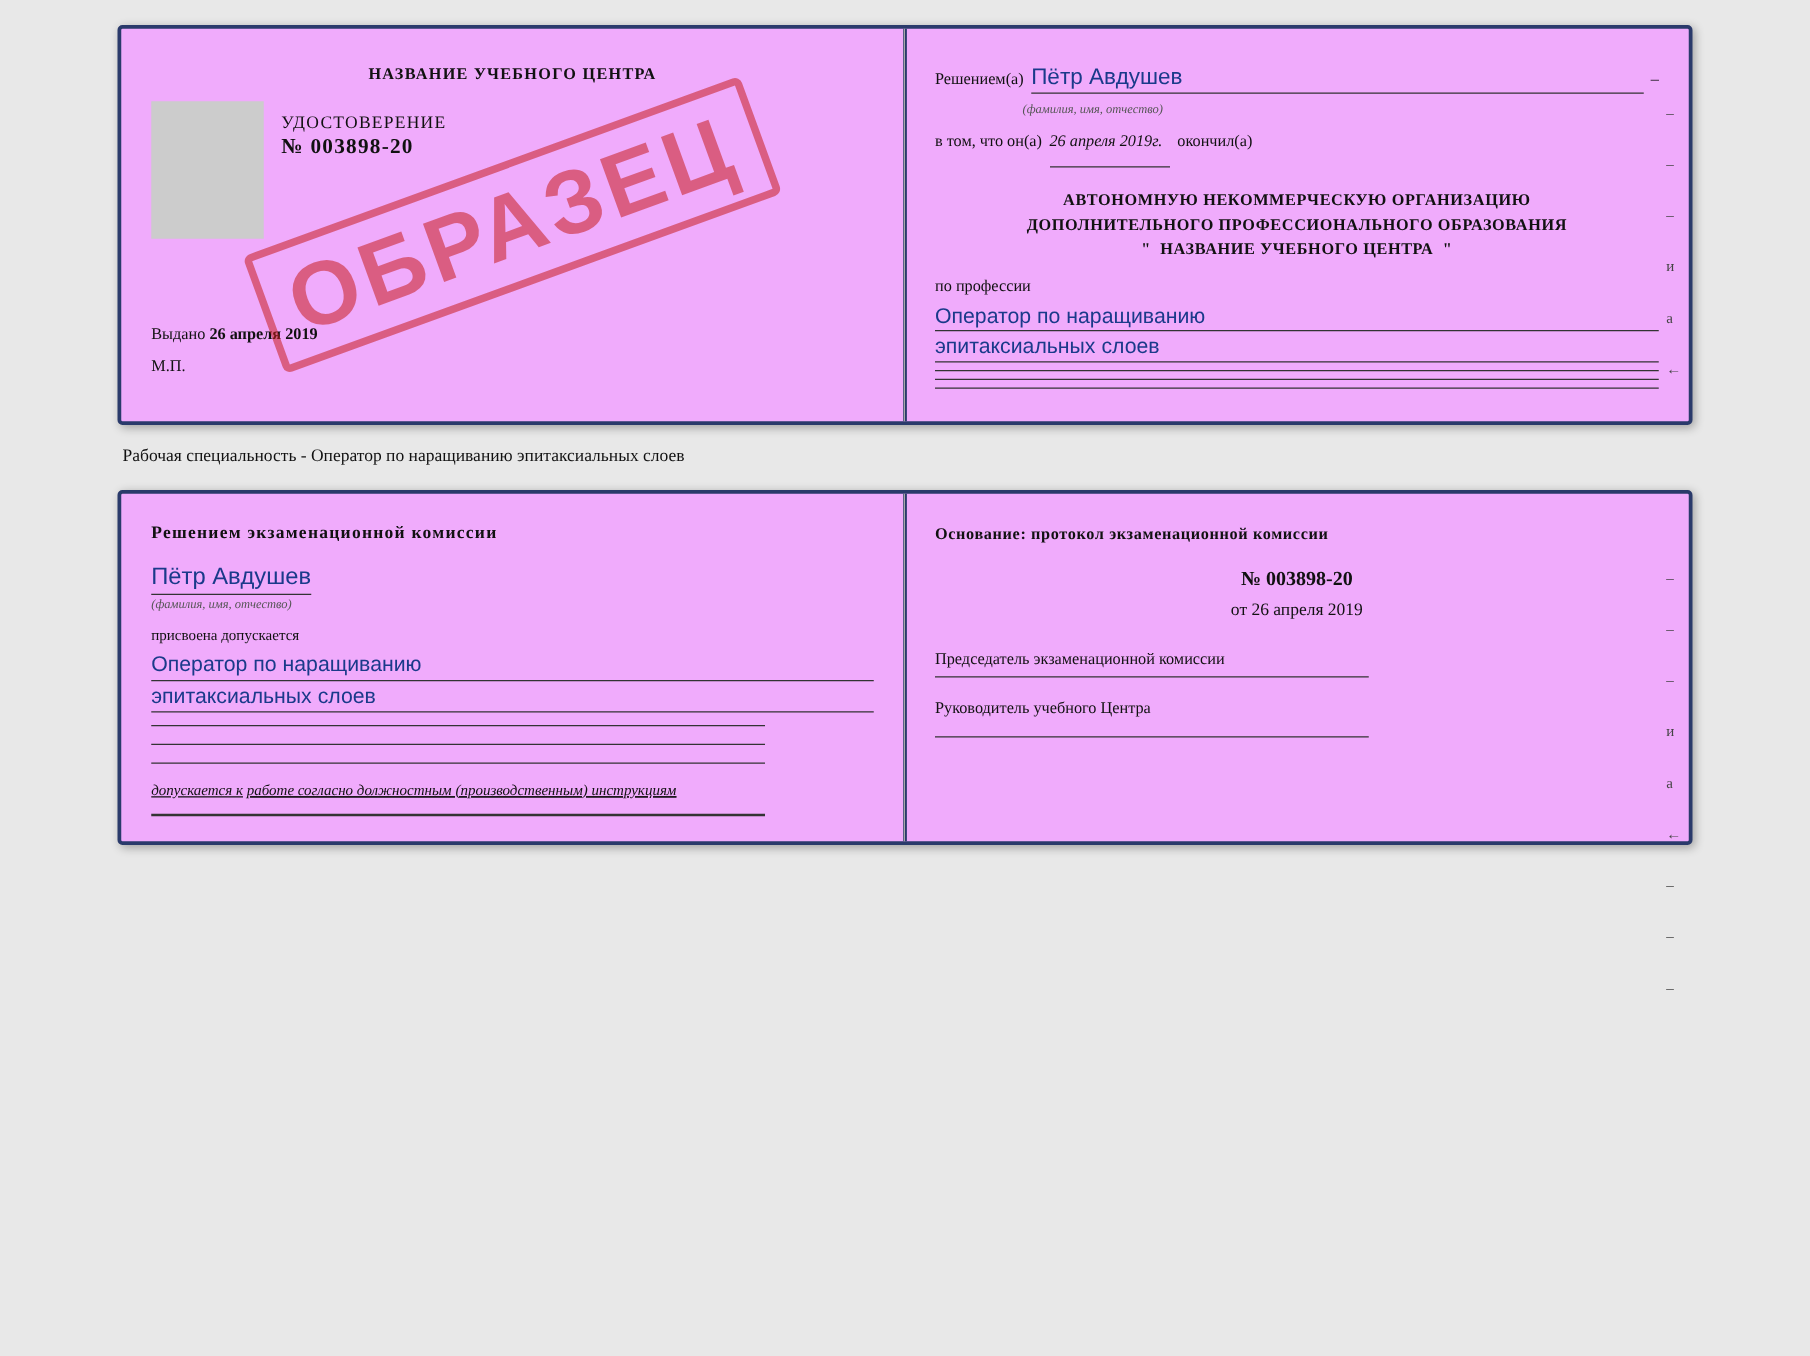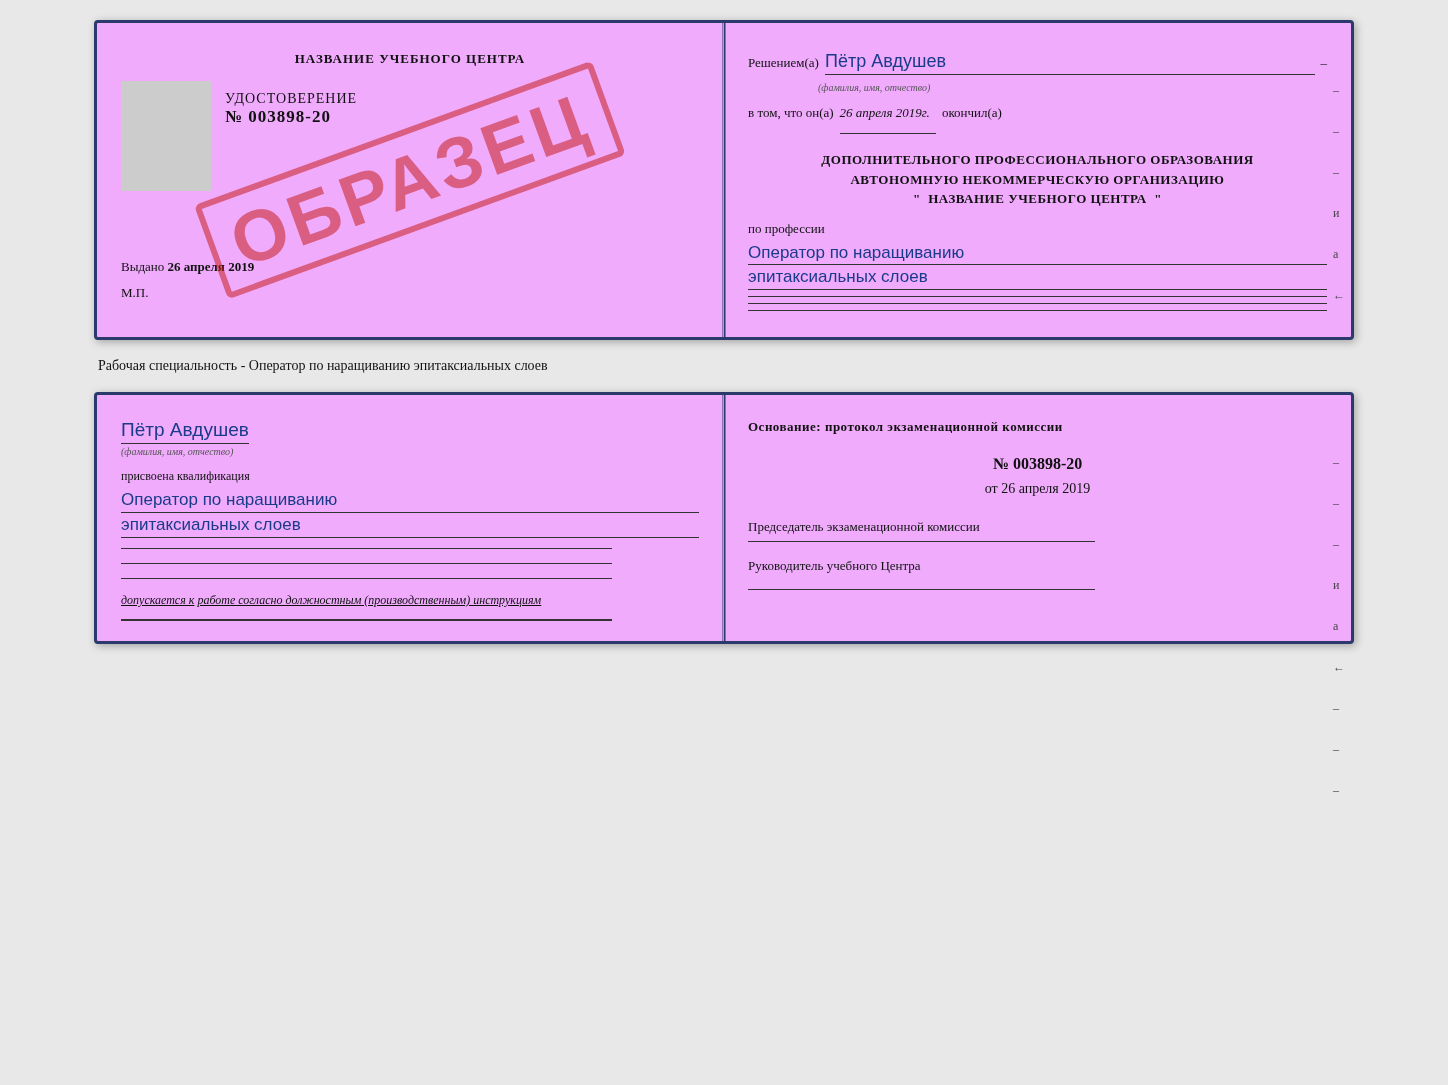--- a/index.html
+++ b/index.html
@@ -400,22 +400,22 @@
       <span class="small-label">(фамилия, имя, отчество)</span>
     </div>
 
     <div class="vtom-row">
       <span>в том, что он(а)</span>
       <span class="vtom-date">26 апреля 2019г.</span>
       <span class="okoncil-label">окончил(а)</span>
     </div>
 
     <div class="org-block">
+      <div>АВТОНОМНУЮ НЕКОММЕРЧЕСКУЮ ОРГАНИЗАЦИЮ</div>
       <div>ДОПОЛНИТЕЛЬНОГО ПРОФЕССИОНАЛЬНОГО ОБРАЗОВАНИЯ</div>
-      <div>АВТОНОМНУЮ НЕКОММЕРЧЕСКУЮ ОРГАНИЗАЦИЮ</div>
       <div>
         <span>"</span>
         &nbsp;<span>НАЗВАНИЕ УЧЕБНОГО ЦЕНТРА</span>&nbsp;
         <span>"</span>
       </div>
     </div>
 
     <div class="po-professii-label">по профессии</div>
     <div class="profession-handwritten">Оператор по наращиванию</div>
     <div class="profession-handwritten">эпитаксиальных слоев</div>
@@ -433,25 +433,26 @@
       <span>←</span>
     </div>
   </div>
 </div>
 
 <div class="specialty-text">Рабочая специальность - Оператор по наращиванию эпитаксиальных слоев</div>
 
 <div class="doc-card">
 
   <div class="bottom-left">
+    <div class="resheniem-text">Решением  экзаменационной  комиссии</div>
 
     <div class="name-handwritten">Пётр Авдушев</div>
     <div class="fio-label-small">(фамилия, имя, отчество)</div>
 
-    <div class="prisvoena-label">присвоена квалификация</div>
+    <div class="prisvoena-label">присвоена допускается</div>
     <div class="qualification-handwritten">Оператор по наращиванию</div>
     <div class="qualification-handwritten">эпитаксиальных слоев</div>
 
     <div class="bottom-lines">
       <hr class="single-line">
       <hr class="single-line">
       <hr class="single-line">
     </div>
 
     <div class="dopuskaetsya">

